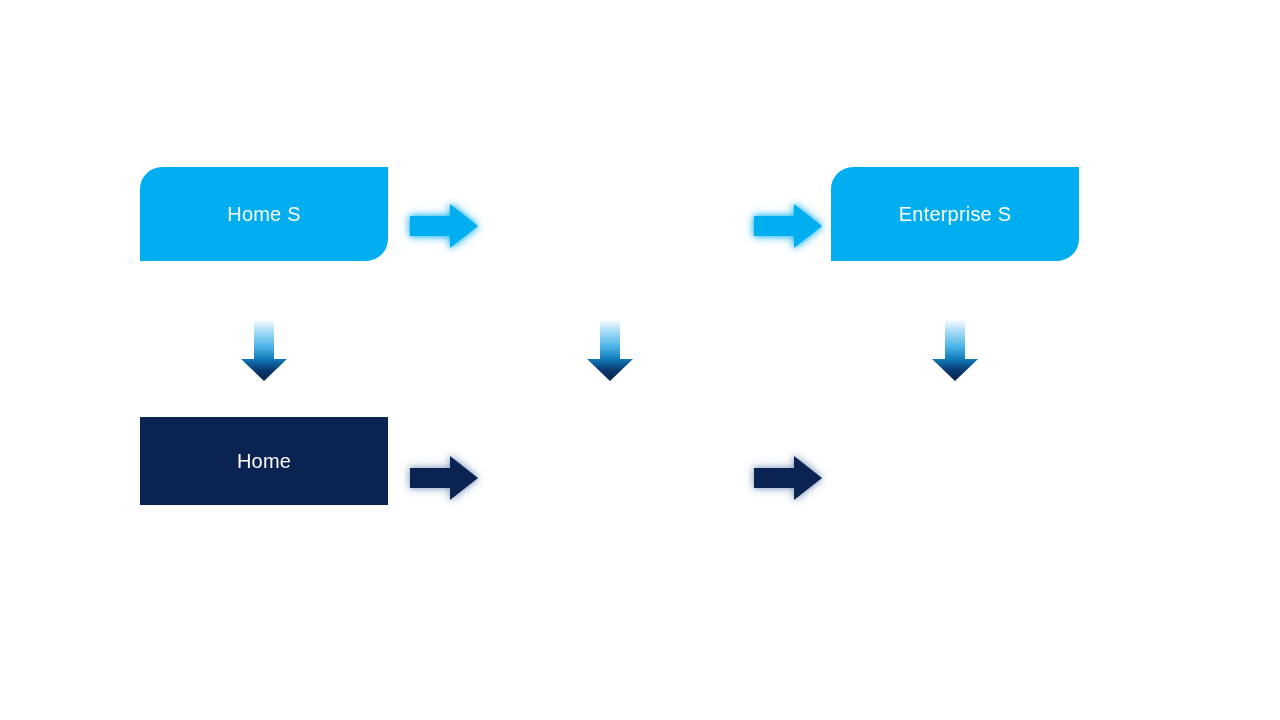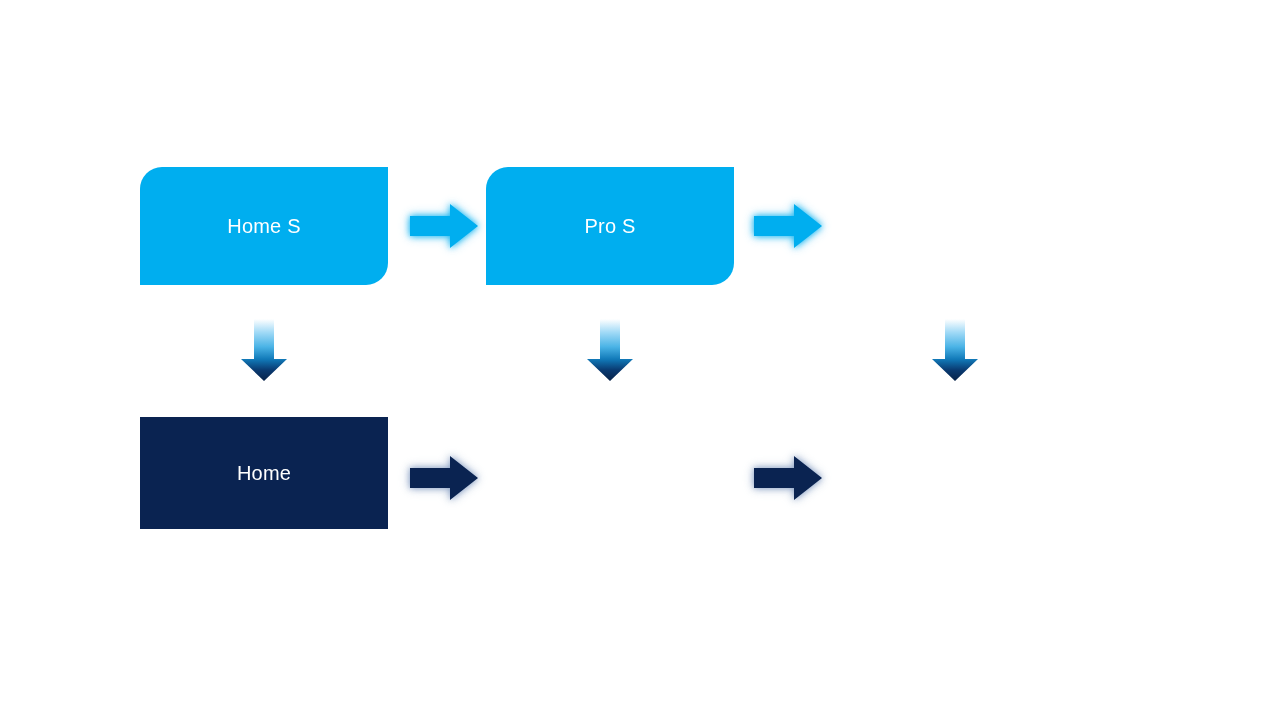--- a/index.html
+++ b/index.html
@@ -22,27 +22,27 @@
     width: 248px;
     display: flex;
     align-items: center;
     justify-content: center;
     color: var(--label-text, #FFFFFF);
     font-size: 20px;
     letter-spacing: 0.2px;
   }
   .node.top {
     top: 167px;
-    height: 118px;
+    height: 94px;
     background: var(--top-box, #00AEEF);
     border-radius: 22px 0 22px 0;
   }
   .node.bottom {
     top: 417px;
-    height: 112px;
+    height: 88px;
     background: var(--bottom-box, #0A2351);
   }
   .c0 { left: 140px; }
   .c1 { left: 486px; }
   .c2 { left: 831px; }
 
   
   .harrow {
     position: absolute;
     width: 68px;
@@ -86,22 +86,22 @@
   .d2 { left: 932px; }
 </style>
 </head>
 <body>
 
 <div class="stage">
 
   <div class="node top c0">
     <span>Home S</span>
   </div>
-  <div class="node top c1">
-    <span>Pro S</span>
+  <div class="node top c2">
+    <span>Enterprise S</span>
   </div>
 
   <div class="harrow top-row g1">
     <div class="shape"></div>
   </div>
   <div class="harrow top-row g2">
     <div class="shape"></div>
   </div>
 
   <div class="darrow d0"></div>

